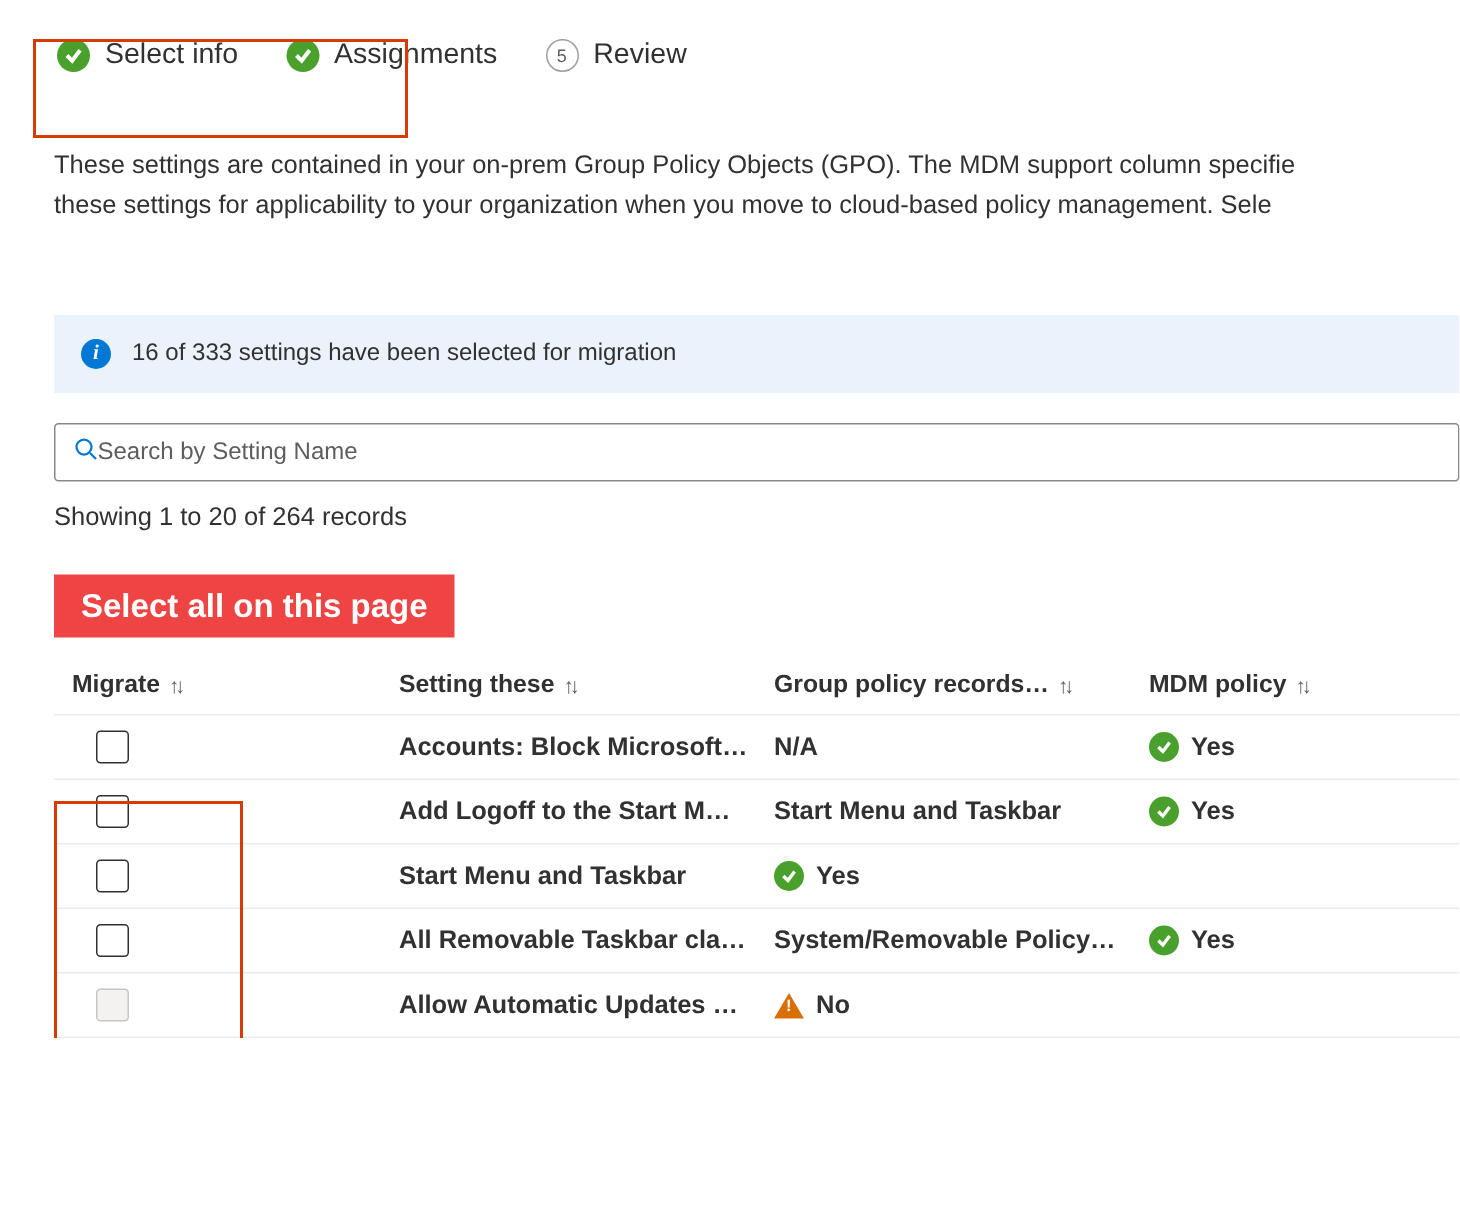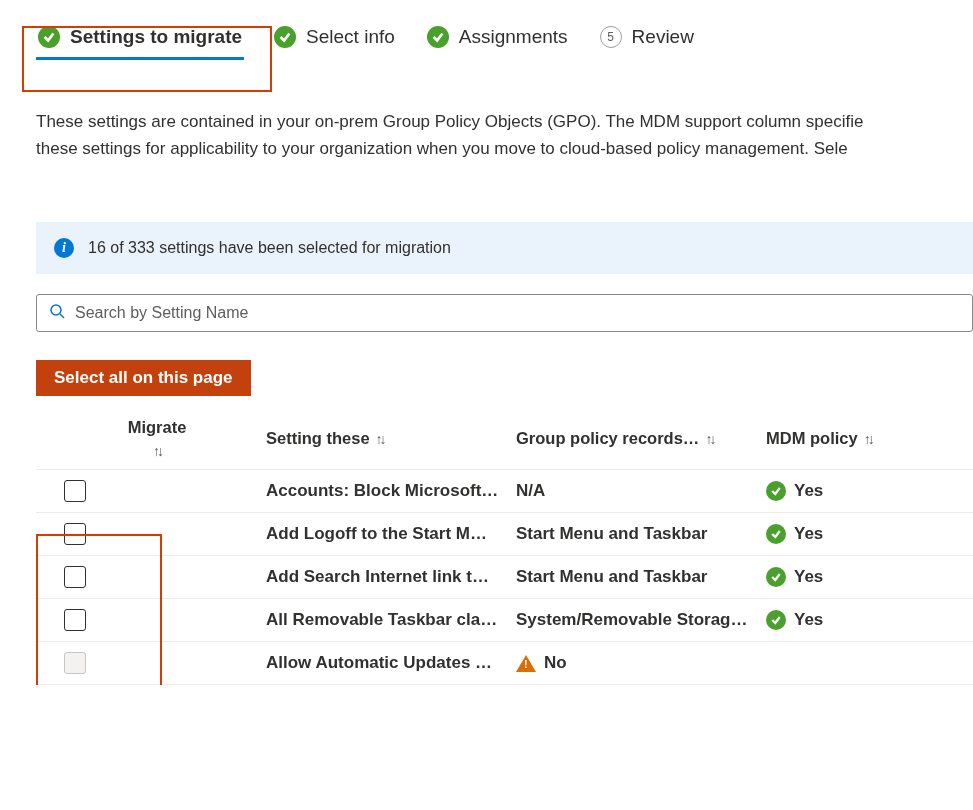--- a/index.html
+++ b/index.html
@@ -79,21 +79,21 @@
       position: absolute;
       left: 22px;
       top: 8px;
       width: 250px;
       height: 66px;
       border: 2px solid #d83b01;
       pointer-events: none;
     }
 
     .description {
-      margin: 52px 0 0 36px;
+      margin: 40px 0 0 36px;
       font-size: 17px;
       line-height: 1.6;
       color: #323130;
     }
 
     .info-bar {
       margin: 60px 0 0 36px;
       background: #eaf2fb;
       padding: 16px 18px;
       display: flex;
@@ -117,21 +117,20 @@
       flex-shrink: 0;
     }
 
     .search-box {
       margin: 20px 0 0 36px;
       border: 1px solid #8a8886;
       border-radius: 3px;
       padding: 8px 12px;
       display: flex;
       align-items: center;
-      gap: 10px;
       font-size: 16px;
       justify-content: center;
     }
     .search-box input {
       border: none;
       outline: none;
       font-size: 16px;
       flex: 1;
       color: #323130;
     }
@@ -146,25 +145,25 @@
       fill: none;
     }
 
     .showing {
       margin: 14px 0 0 36px;
       font-size: 17px;
     }
 
     .select-all {
       margin: 28px 0 0 36px;
-      background: #c2410c;
+      background: #ef4444;
       color: #fff;
       border: none;
       padding: 8px 18px;
-      font-size: 17px;
+      font-size: 22px;
       font-weight: 600;
       cursor: pointer;
       text-align: right;
     }
 
     
     .table {
       margin: 10px 0 0 36px;
       width: calc(100% - 36px);
     }
@@ -181,21 +180,20 @@
       font-weight: 600;
       font-size: 16.5px;
       display: flex;
       align-items: center;
       gap: 6px;
       cursor: pointer;
       white-space: nowrap;
     }
     .th.migrate-col {
       padding-left: 12px;
-      flex-direction: column;
     }
     .sort-icon {
       color: #605e5c;
       font-size: 14px;
       display: inline-flex;
       letter-spacing: -3px;
     }
     .trow {
       padding: 10px 0;
       font-size: 17px;
@@ -268,28 +266,20 @@
       position: relative;
     }
   </style>
 </head>
 <body>
 
 <div class="container">
 
   
   <div class="tabs">
-    <div class="tab active">
-      <span class="check-circle">
-          <svg viewBox="0 0 16 16">
-            <polyline points="3,8 7,12 13,4"></polyline>
-          </svg>
-        </span>
-      <span>Settings to migrate</span>
-    </div>
     <div class="tab">
       <span class="check-circle">
           <svg viewBox="0 0 16 16">
             <polyline points="3,8 7,12 13,4"></polyline>
           </svg>
         </span>
       <span>Select info</span>
     </div>
     <div class="tab">
       <span class="check-circle">
@@ -324,20 +314,21 @@
     <span class="search-icon">
       <svg viewBox="0 0 16 16">
           <circle cx="7" cy="7" r="5"></circle>
           <line x1="11" y1="11" x2="15" y2="15"></line>
         </svg>
     </span>
     <input type="text" placeholder="Search by Setting Name" style="">
   </div>
 
   
+  <div class="showing">Showing 1 to 20 of 264 records</div>
 
   
   <button class="select-all">Select all on this page</button>
 
   
   <div class="table">
     <div class="thead">
       <div class="th migrate-col">
         <span>Migrate</span>
         <span class="sort-icon">↑↓</span>
@@ -385,38 +376,37 @@
             </svg>
           </span>
         <span>Yes</span>
       </div>
     </div>
 
     <div class="trow">
       <div class="cb-cell">
           <div class="checkbox"></div>
         </div>
-      <div class="cell">Add Search Internet link t…</div>
       <div class="cell">Start Menu and Taskbar</div>
       <div class="mdm-cell">
         <span class="yes-icon">
             <svg viewBox="0 0 16 16">
               <polyline points="3,8 7,12 13,4"></polyline>
             </svg>
           </span>
         <span>Yes</span>
       </div>
     </div>
 
     <div class="trow">
       <div class="cb-cell">
           <div class="checkbox"></div>
         </div>
       <div class="cell">All Removable Taskbar cla…</div>
-      <div class="cell">System/Removable Storag…</div>
+      <div class="cell">System/Removable Policy…</div>
       <div class="mdm-cell">
         <span class="yes-icon">
             <svg viewBox="0 0 16 16">
               <polyline points="3,8 7,12 13,4"></polyline>
             </svg>
           </span>
         <span>Yes</span>
       </div>
     </div>
 

